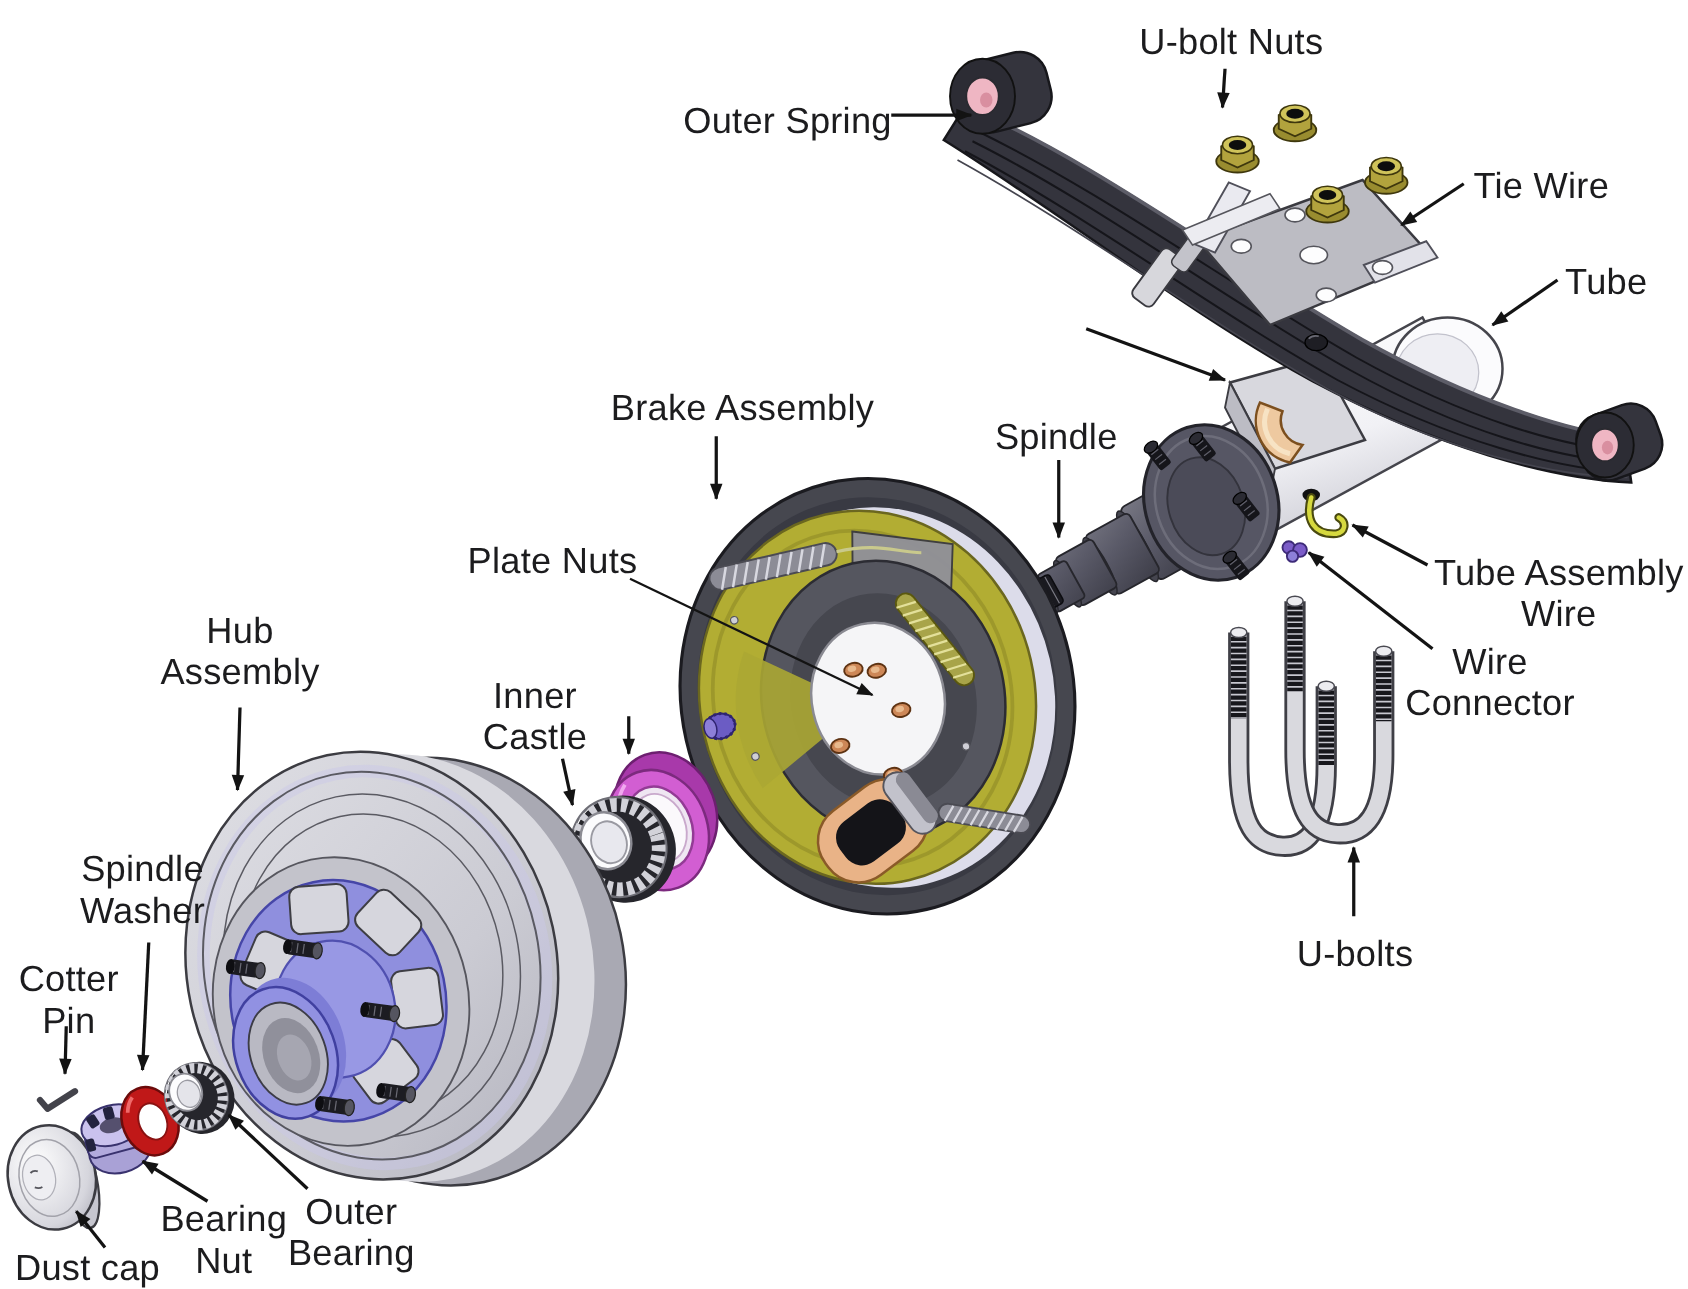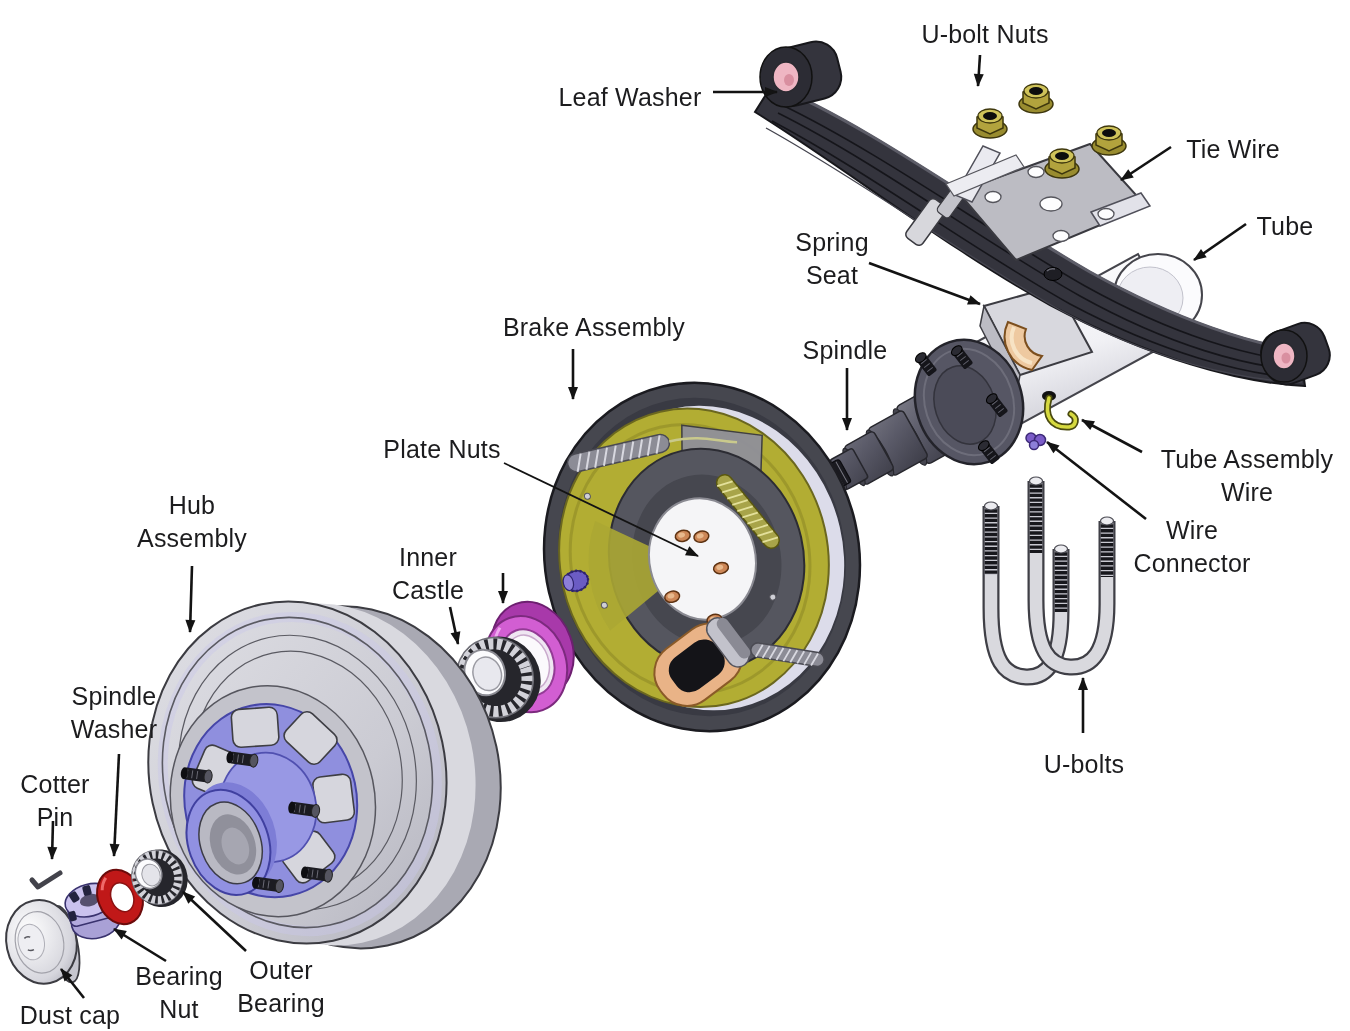--- a/index.html
+++ b/index.html
@@ -1,19 +1,19 @@
 <!DOCTYPE html>
 <html style="--label_text: #1c1c1e; --arrow: #131313; --leaf_spring_dark: #34343d; --bushing_pink: #efb6c3; --nut_gold: #b2a33d; --tie_plate_gray: #bcbcc3; --tube_white: #f7f7fa; --spring_seat_tan: #eec9a0; --spindle_gray: #5c5c6b; --wire_yellow: #d6d93f; --connector_purple: #7b5cc8; --backing_plate_yellow: #b2ad33; --shoe_gray: #55565f; --brake_nut_copper: #cd8757; --magnet_tan: #e9b387; --seal_magenta: #d25ed2; --hub_purple: #8f8fde; --drum_gray: #cdcdd4; --washer_red: #c01818; --castle_nut_lavender: #b2aadd; --ubolt_gray: #d9d9de;"><head>
 <meta charset="utf-8">
 <style>
   html,body{margin:0;padding:0;background:#fff;}
   .stage{position:relative;width:1350px;height:1031px;background:#fff;overflow:hidden;
          font-family:"Liberation Sans",sans-serif;}
   .stage svg{position:absolute;left:0;top:0;}
-  .lbl{position:absolute;font-size:25px;line-height:33px;font-weight:500;
+  .lbl{position:absolute;font-size:29px;line-height:33px;font-weight:500;
        color:var(--label_text,#1c1c1c);text-align:center;white-space:pre-line;
        letter-spacing:.2px;}
 </style>
 </head>
 <body>
 
 <div class="stage">
 
 <svg width="1350" height="1031" viewBox="0 0 1350 1031">
   <defs>
@@ -398,25 +398,23 @@
     <line x1="1083" y1="733" x2="1083" y2="678" marker-end="url(#ah)"></line>
     <line x1="119" y1="754" x2="114" y2="856" marker-end="url(#ah)"></line>
     <line x1="53" y1="821" x2="52" y2="859" marker-end="url(#ah)"></line>
     <line x1="84" y1="998" x2="61" y2="969" marker-end="url(#ah)"></line>
     <line x1="166" y1="961" x2="114" y2="929" marker-end="url(#ah)"></line>
     <line x1="246" y1="951" x2="183" y2="892" marker-end="url(#ah)"></line>
   </g>
 </svg>
 
   <div class="lbl" style="left:885px;top:18px;width:200px">U-bolt Nuts</div>
-  <div class="lbl" style="left:530px;top:81px;width:200px">Leaf Washer</div>
+  <div class="lbl" style="left:530px;top:81px;width:200px">Outer Spring</div>
   <div class="lbl" style="left:1143px;top:133px;width:180px">Tie Wire</div>
   <div class="lbl" style="left:1215px;top:210px;width:140px">Tube</div>
-  <div class="lbl" style="left:752px;top:226px;width:160px">Spring
-Seat</div>
   <div class="lbl" style="left:765px;top:334px;width:160px">Spindle</div>
   <div class="lbl" style="left:464px;top:311px;width:260px">Brake Assembly</div>
   <div class="lbl" style="left:342px;top:433px;width:200px">Plate Nuts</div>
   <div class="lbl" style="left:348px;top:541px;width:160px">Inner
 Castle</div>
   <div class="lbl" style="left:1116px;top:443px;width:262px">Tube Assembly
 Wire</div>
   <div class="lbl" style="left:1092px;top:514px;width:200px">Wire
 Connector</div>
   <div class="lbl" style="left:112px;top:489px;width:160px">Hub

